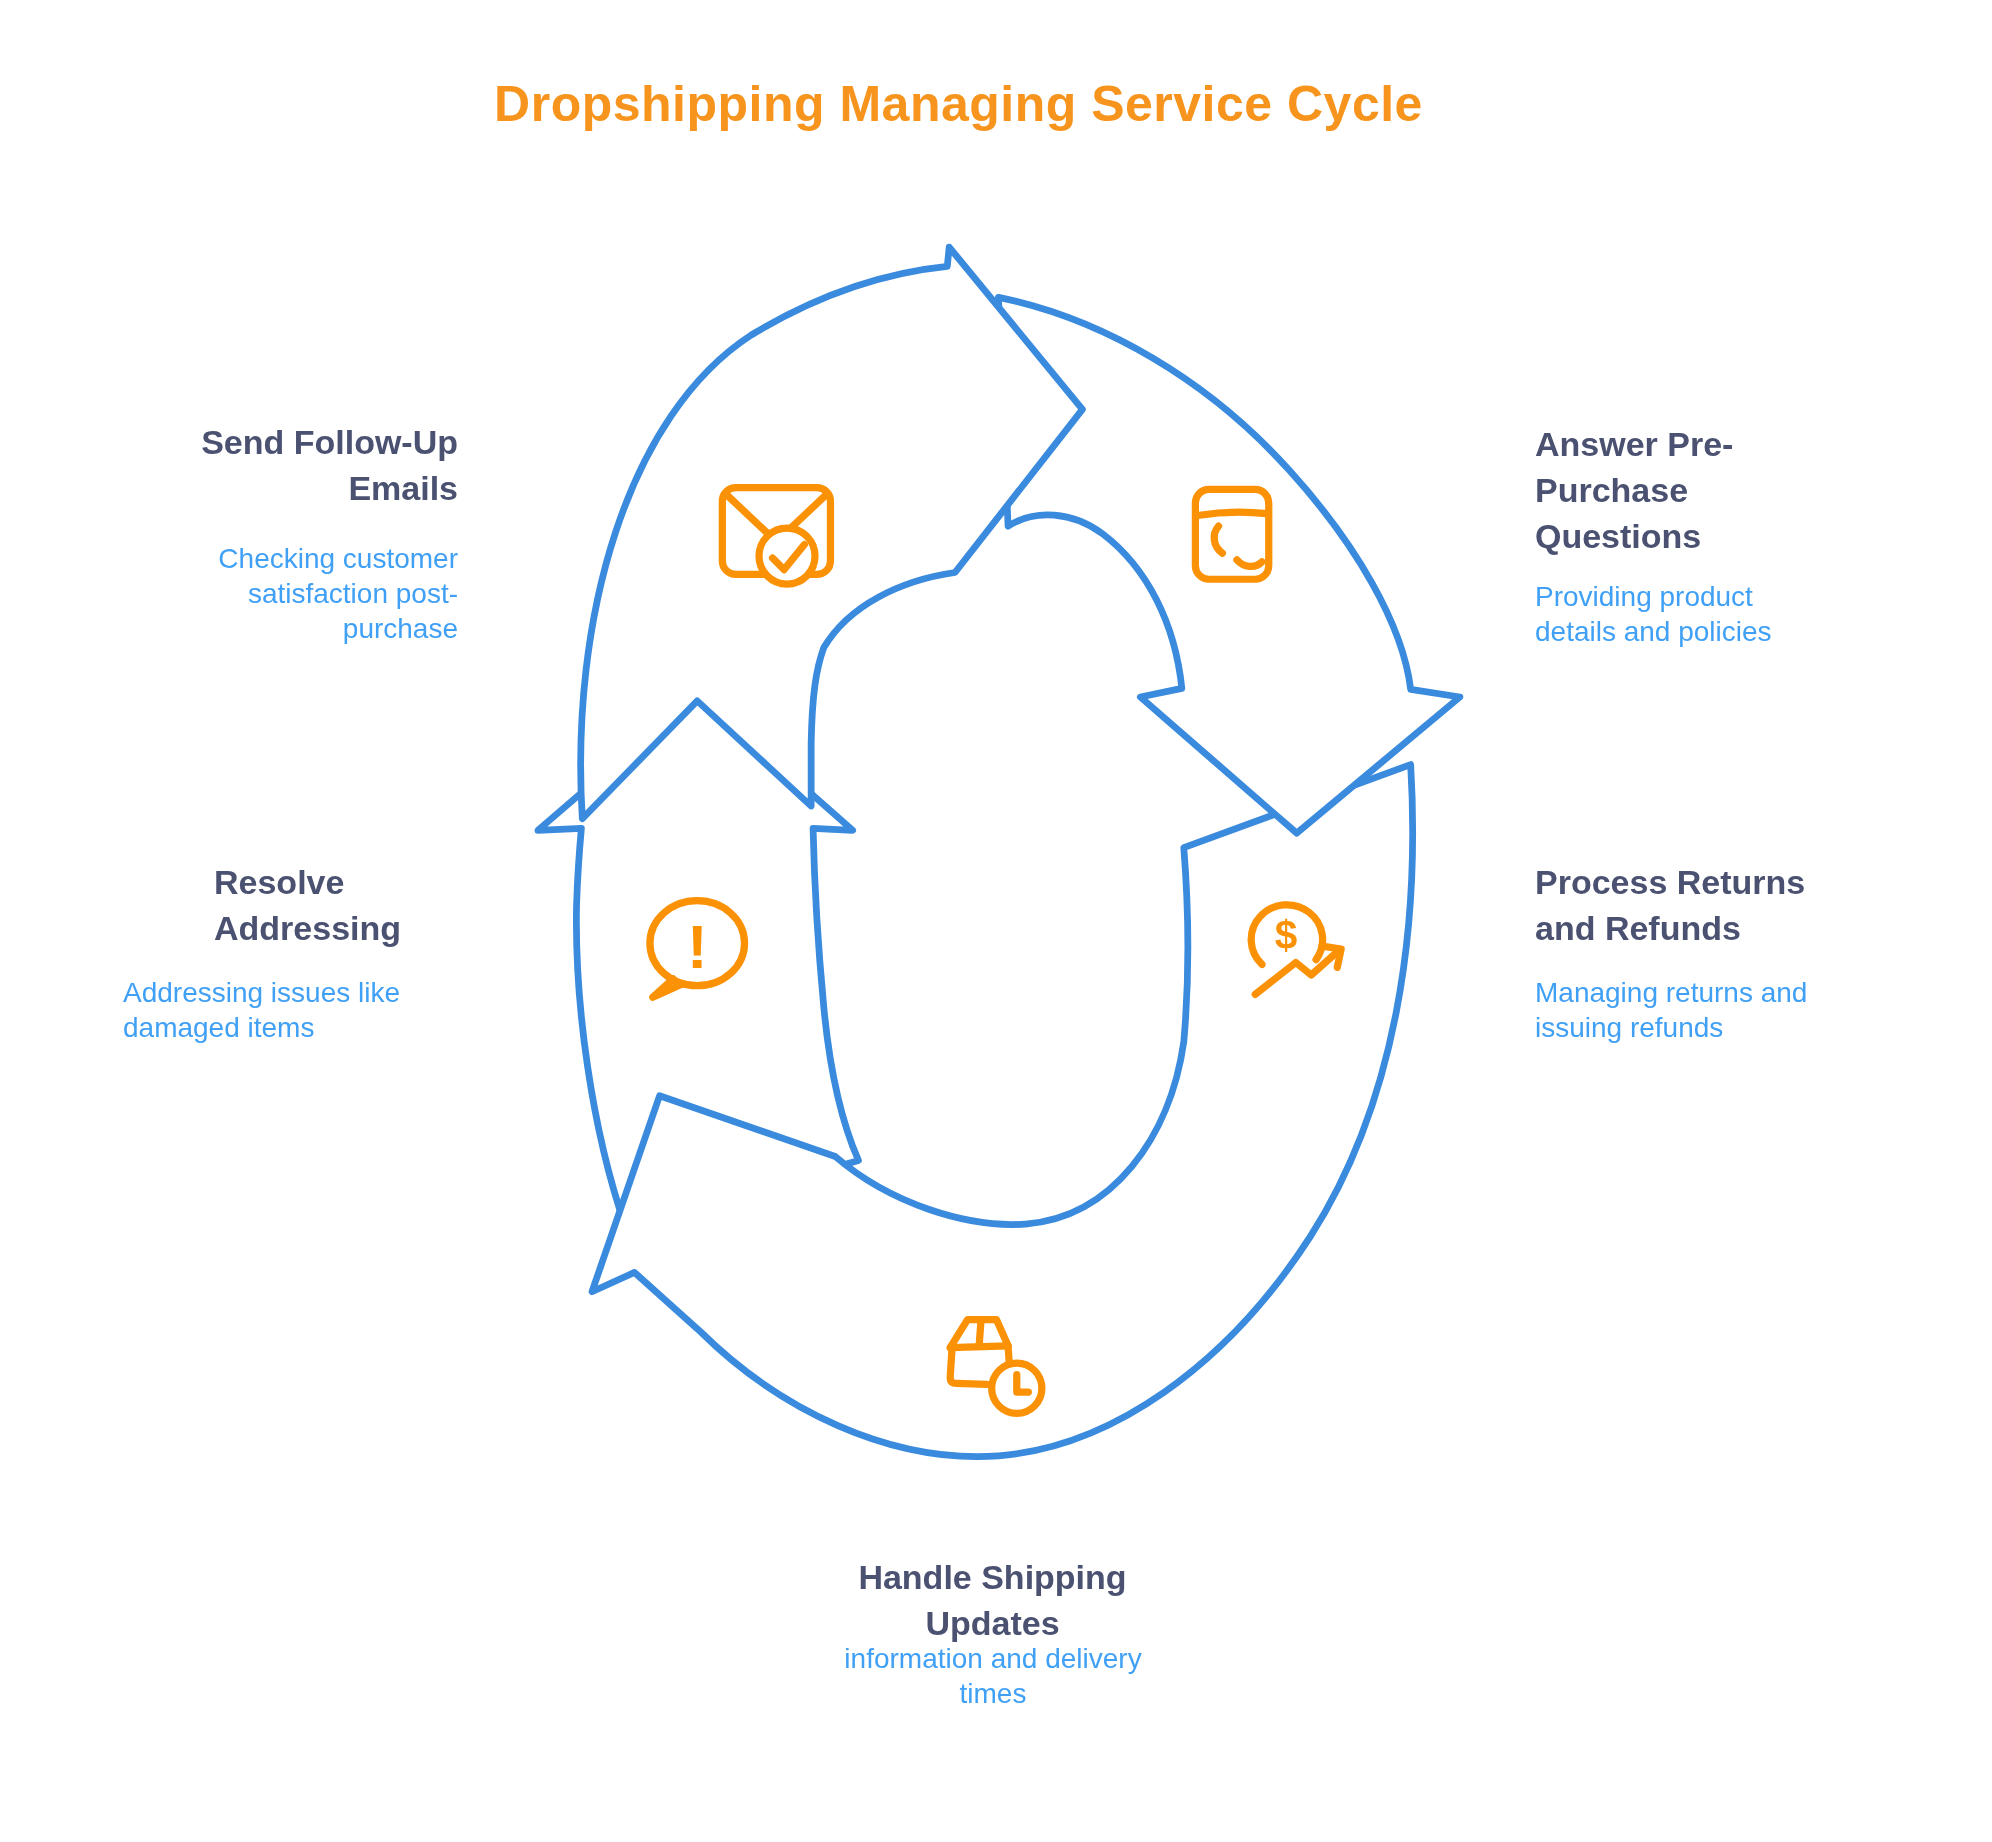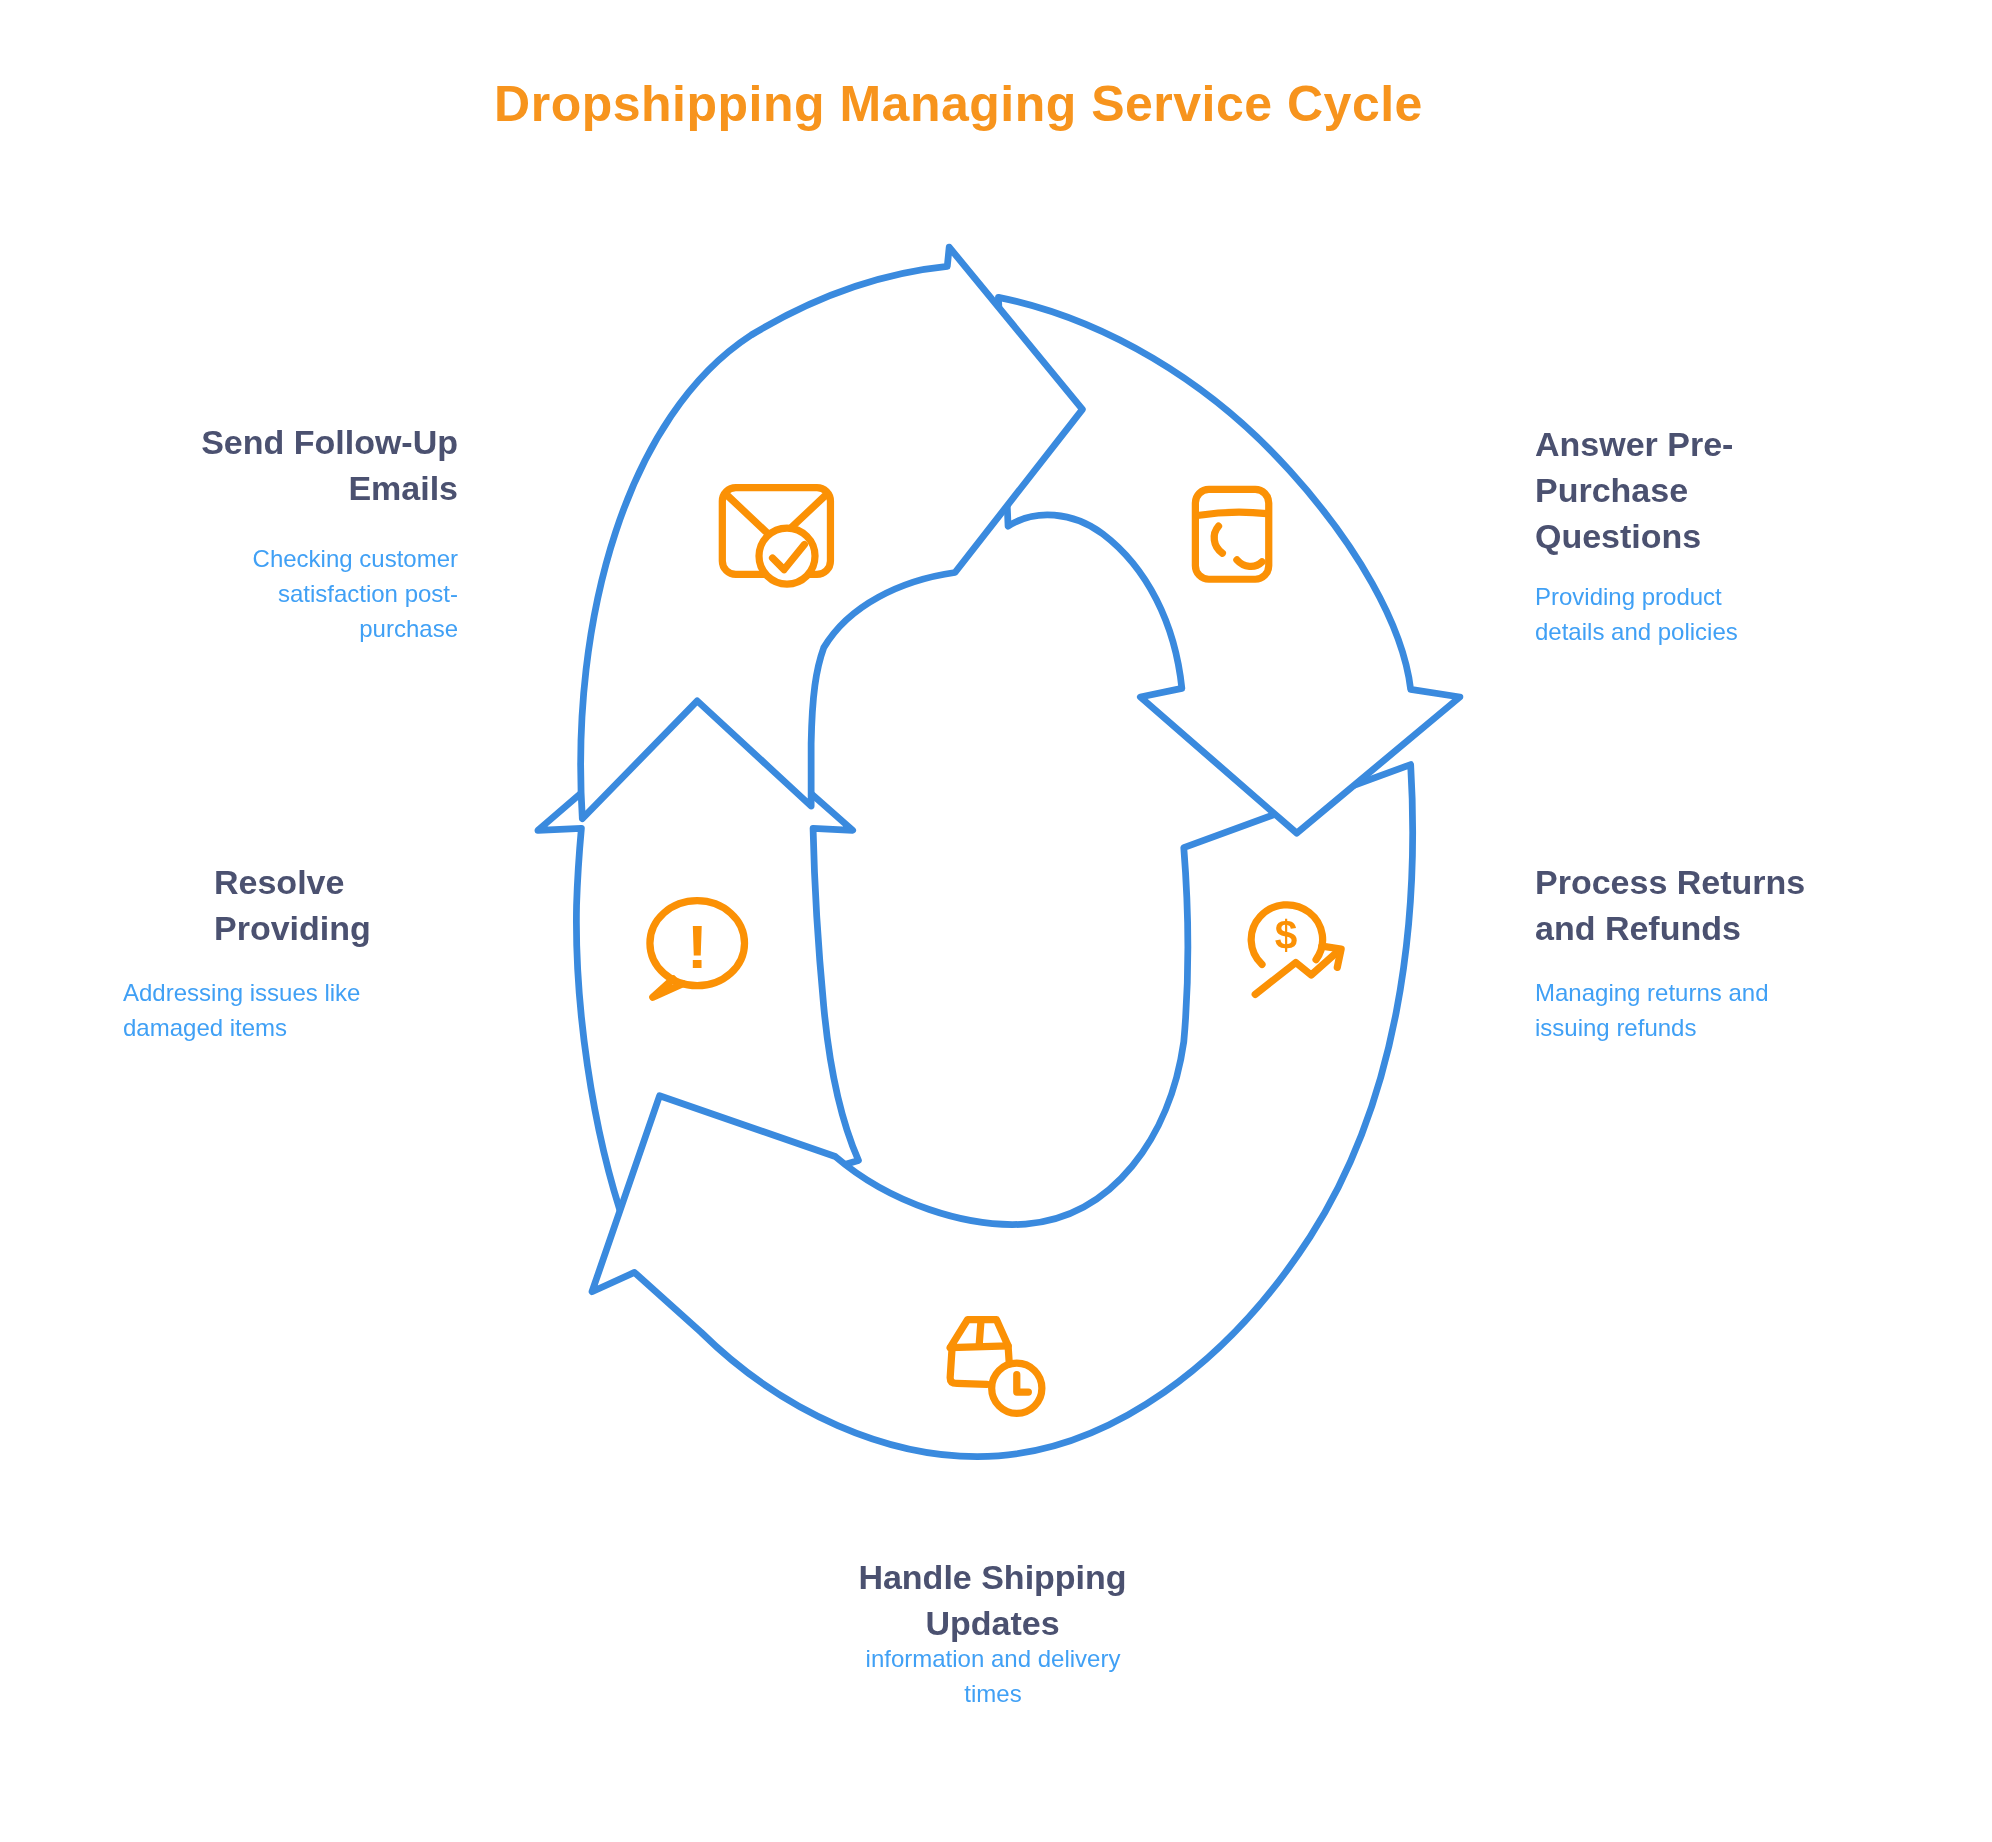--- a/index.html
+++ b/index.html
@@ -15,21 +15,21 @@
     font-size:50px; font-weight:700; letter-spacing:0.5px;
     color: var(--accent-orange, #F7941D);
   }
   .heading {
     position:absolute;
     font-size:34px; font-weight:700; line-height:46px;
     color: var(--heading-slate, #4B5170);
   }
   .body-text {
     position:absolute;
-    font-size:24px; font-weight:400; line-height:35px;
+    font-size:28px; font-weight:400; line-height:35px;
     color: var(--body-blue, #40A0F5);
   }
   .line { display:block; }
   .ta-r { text-align:right; }
   .ta-l { text-align:left; }
   .ta-c { text-align:center; }
   .cycle-svg { position:absolute; left:0; top:0; }
   .arrow {
     fill:#ffffff;
     stroke: var(--arrow-blue, #3A8ADE);
@@ -168,21 +168,21 @@
     <span class="line">Process Returns</span>
     <span class="line">and Refunds</span>
   </div>
   <div class="body-text ta-l" style="left:1535px; top:975px; width:434px;">
     <span class="line">Managing returns and</span>
     <span class="line">issuing refunds</span>
   </div>
 
   <div class="heading ta-l" style="left:214px; top:859px; width:309px;">
     <span class="line">Resolve</span>
-    <span class="line">Providing</span>
+    <span class="line">Addressing</span>
   </div>
   <div class="body-text ta-l" style="left:123px; top:975px; width:367px;">
     <span class="line">Addressing issues like</span>
     <span class="line">damaged items</span>
   </div>
 
   <div class="heading ta-c" style="left:784px; top:1522px; width:417px;margin-top:32px;">
     <span class="line">Handle Shipping</span>
     <span class="line">Updates</span>
   </div>

